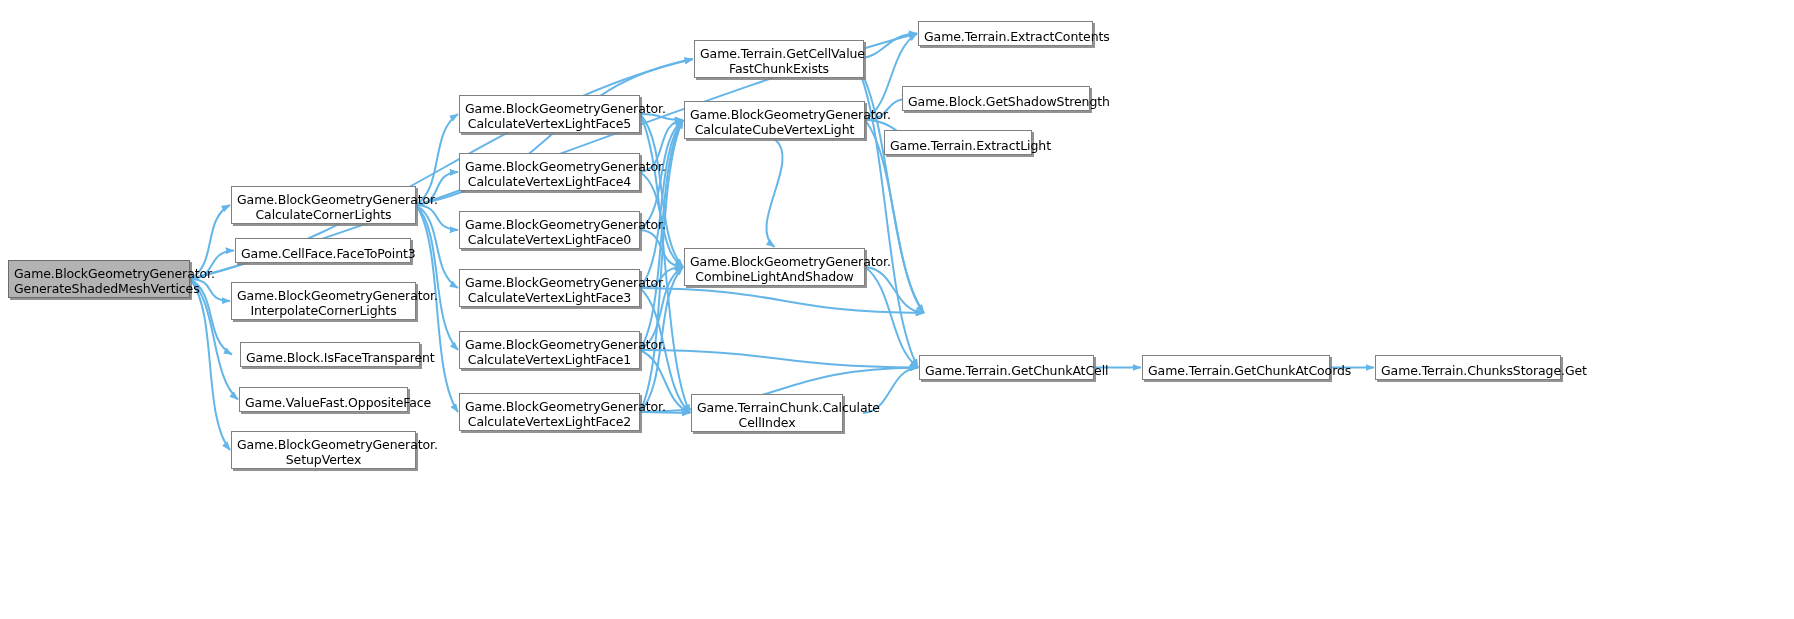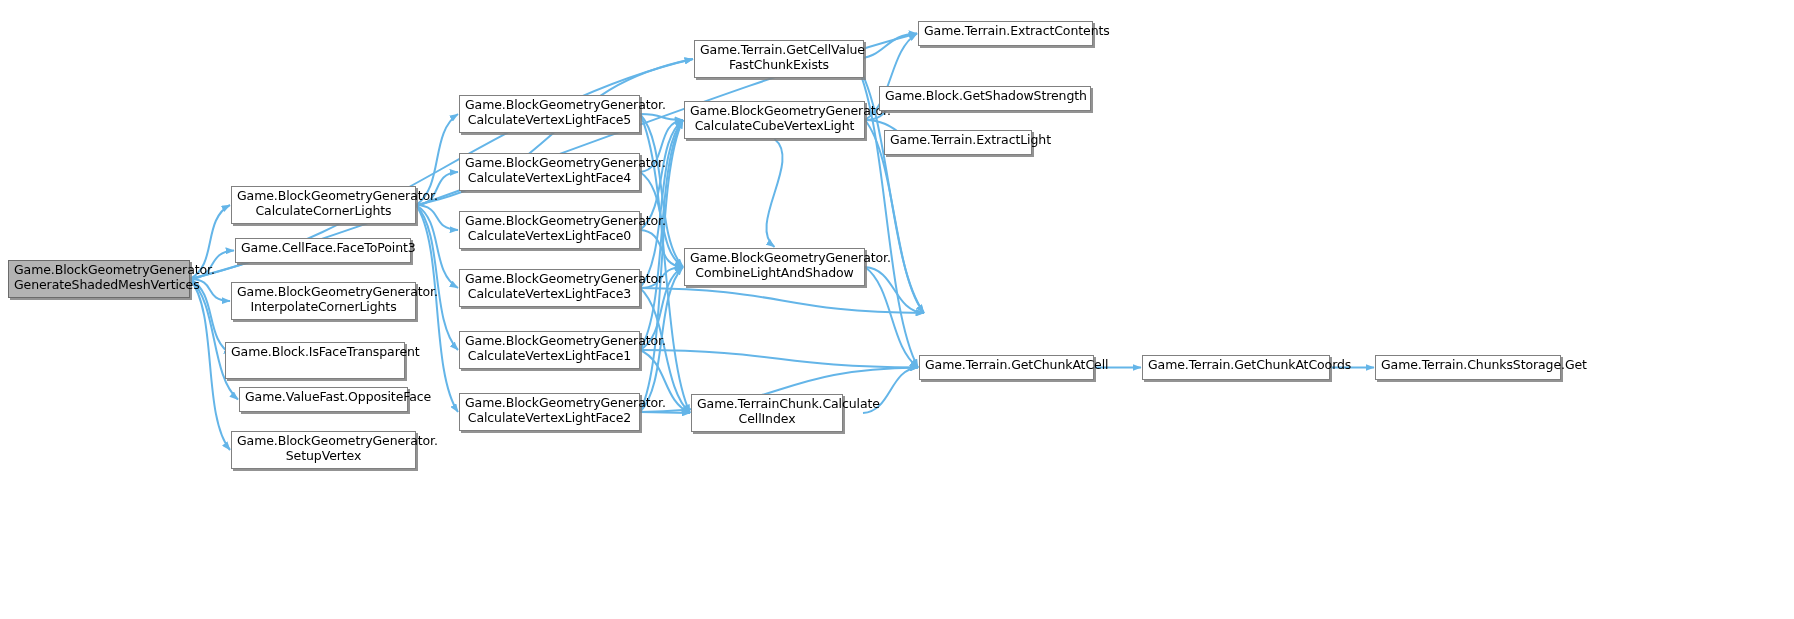--- a/index.html
+++ b/index.html
@@ -24,21 +24,21 @@
     height: 619px;
     pointer-events: none;
   }
   .node {
     position: absolute;
     box-sizing: border-box;
     background: #ffffff;
     border: 1px solid #808080;
     box-shadow: 2px 2px 0 0 rgba(128,128,128,0.85);
     display: flex;
-    align-items: flex-start;
+    align-items: flex-end;
     justify-content: center;
     text-align: center;
     color: #000000;
     font-size: 12.5px;
     line-height: 15px;
     letter-spacing: -0.1px;
     padding: 1px 5px;
     white-space: pre-line;
     cursor: pointer;
     z-index: 5;
@@ -112,21 +112,21 @@
         <path d="M1330,367.5 C1358,367.5 1346,367.5 1374,367.5" fill="none" stroke="#64b5e8" stroke-width="2" marker-end="url(#arrow)"></path>
       </g>
   </svg>
 <div class="node root" style="left: 8px; top: 260px; width: 182px; height: 38px;"><span class="label">Game.BlockGeometryGenerator.
 GenerateShadedMeshVertices</span></div>
     <div class="node" style="left: 231px; top: 186px; width: 185px; height: 38px;"><span class="label">Game.BlockGeometryGenerator.
 CalculateCornerLights</span></div>
     <div class="node" style="left: 235px; top: 238px; width: 176px; height: 25px;"><span class="label">Game.CellFace.FaceToPoint3</span></div>
     <div class="node" style="left: 231px; top: 282px; width: 185px; height: 38px;"><span class="label">Game.BlockGeometryGenerator.
 InterpolateCornerLights</span></div>
-    <div class="node" style="left: 225px; top: 342px; width: 180px; height: 37px;"><span class="label">Game.Block.IsFaceTransparent</span></div>
+    <div class="node" style="left: 240px; top: 342px; width: 180px; height: 25px;"><span class="label">Game.Block.IsFaceTransparent</span></div>
     <div class="node" style="left: 239px; top: 387px; width: 169px; height: 25px;"><span class="label">Game.ValueFast.OppositeFace</span></div>
     <div class="node" style="left: 231px; top: 431px; width: 185px; height: 38px;"><span class="label">Game.BlockGeometryGenerator.
 SetupVertex</span></div>
     <div class="node" style="left: 459px; top: 95px; width: 181px; height: 38px;"><span class="label">Game.BlockGeometryGenerator.
 CalculateVertexLightFace5</span></div>
     <div class="node" style="left: 459px; top: 153px; width: 181px; height: 38px;"><span class="label">Game.BlockGeometryGenerator.
 CalculateVertexLightFace4</span></div>
     <div class="node" style="left: 459px; top: 211px; width: 181px; height: 38px;"><span class="label">Game.BlockGeometryGenerator.
 CalculateVertexLightFace0</span></div>
     <div class="node" style="left: 459px; top: 269px; width: 181px; height: 38px;"><span class="label">Game.BlockGeometryGenerator.
@@ -137,18 +137,18 @@
 CalculateVertexLightFace2</span></div>
     <div class="node" style="left: 694px; top: 40px; width: 170px; height: 38px;"><span class="label">Game.Terrain.GetCellValue
 FastChunkExists</span></div>
     <div class="node" style="left: 684px; top: 101px; width: 181px; height: 38px;"><span class="label">Game.BlockGeometryGenerator.
 CalculateCubeVertexLight</span></div>
     <div class="node" style="left: 684px; top: 248px; width: 181px; height: 38px;"><span class="label">Game.BlockGeometryGenerator.
 CombineLightAndShadow</span></div>
     <div class="node" style="left: 691px; top: 394px; width: 152px; height: 38px;"><span class="label">Game.TerrainChunk.Calculate
 CellIndex</span></div>
     <div class="node" style="left: 918px; top: 21px; width: 175px; height: 25px;"><span class="label">Game.Terrain.ExtractContents</span></div>
-    <div class="node" style="left: 879px; top: 86px; width: 212px; height: 25px;"><span class="label">Game.Block.GetShadowStrength</span></div>
+    <div class="node" style="left: 902px; top: 86px; width: 188px; height: 25px;"><span class="label">Game.Block.GetShadowStrength</span></div>
     <div class="node" style="left: 884px; top: 130px; width: 148px; height: 25px;"><span class="label">Game.Terrain.ExtractLight</span></div>
     <div class="node" style="left: 919px; top: 355px; width: 175px; height: 25px;"><span class="label">Game.Terrain.GetChunkAtCell</span></div>
     <div class="node" style="left: 1375px; top: 355px; width: 186px; height: 25px;"><span class="label">Game.Terrain.ChunksStorage.Get</span></div>
     <div class="node" style="left: 1142px; top: 355px; width: 188px; height: 25px;"><span class="label">Game.Terrain.GetChunkAtCoords</span></div>
   </div>
 
 </body></html>

